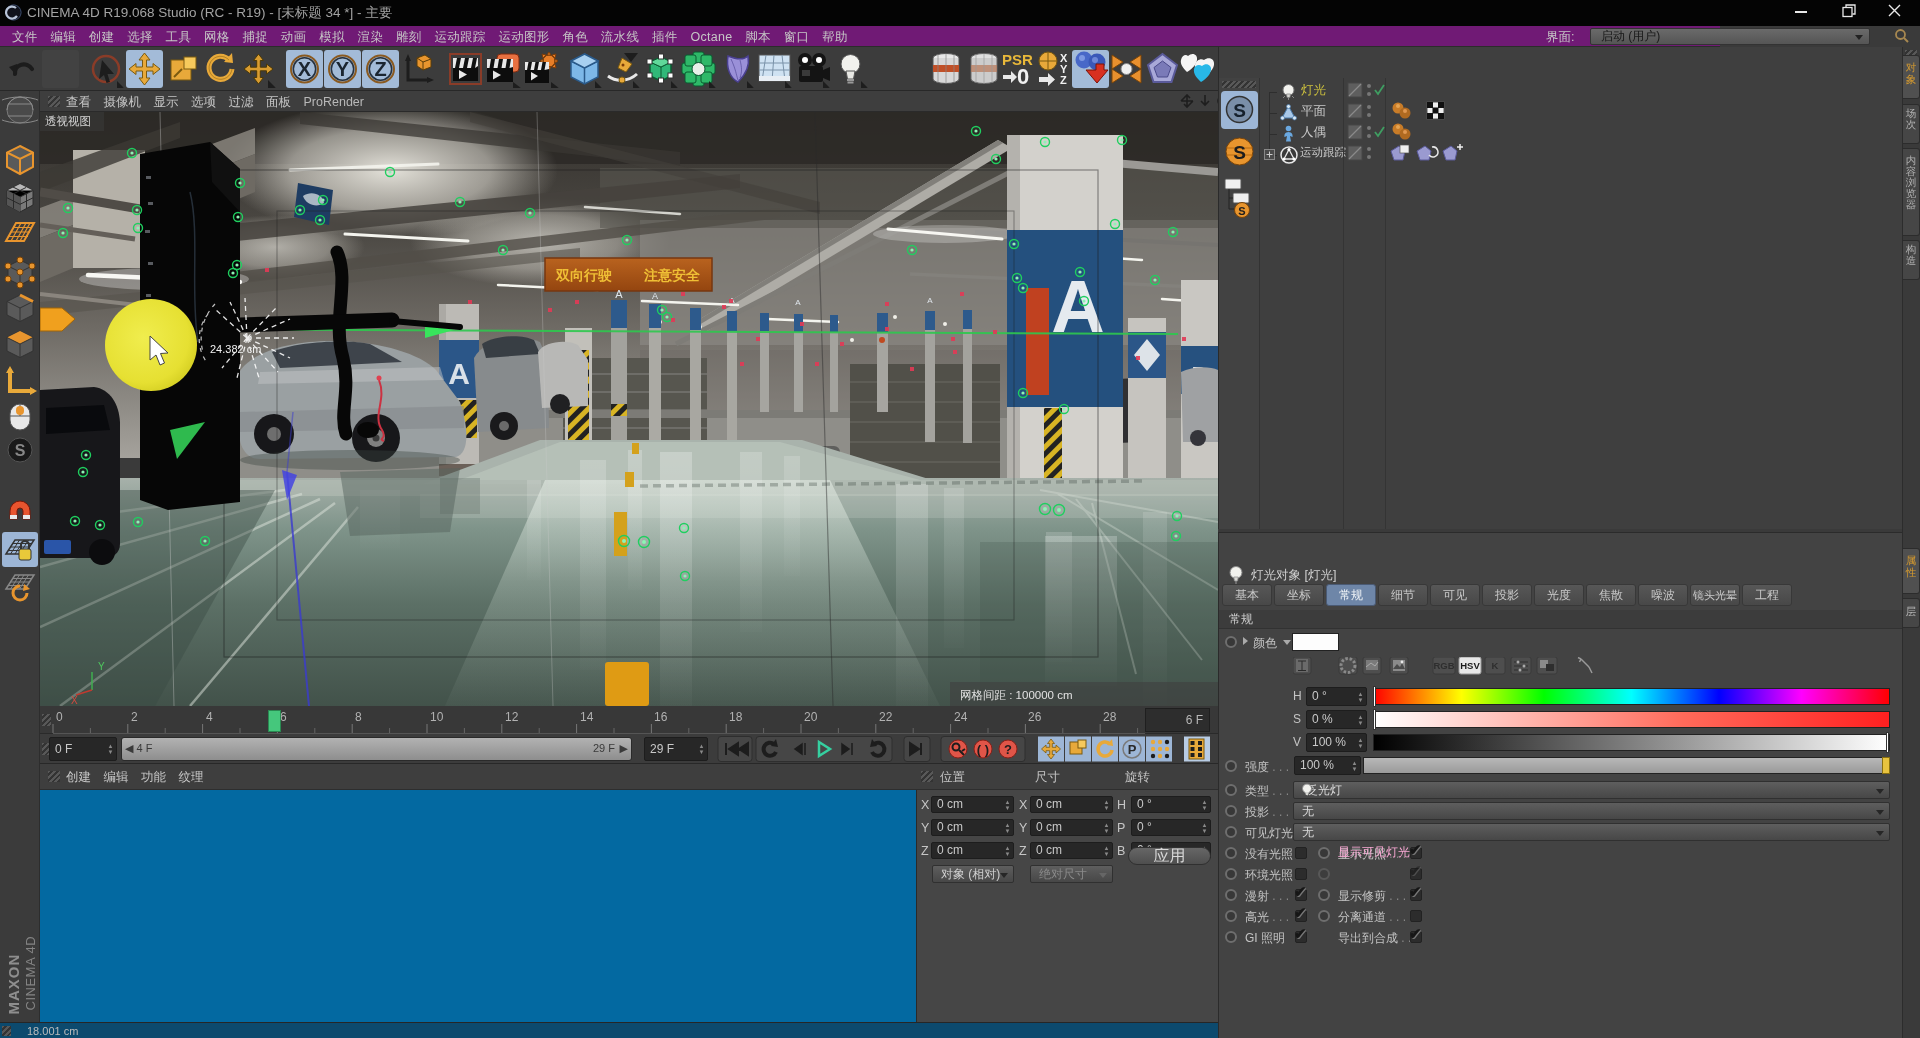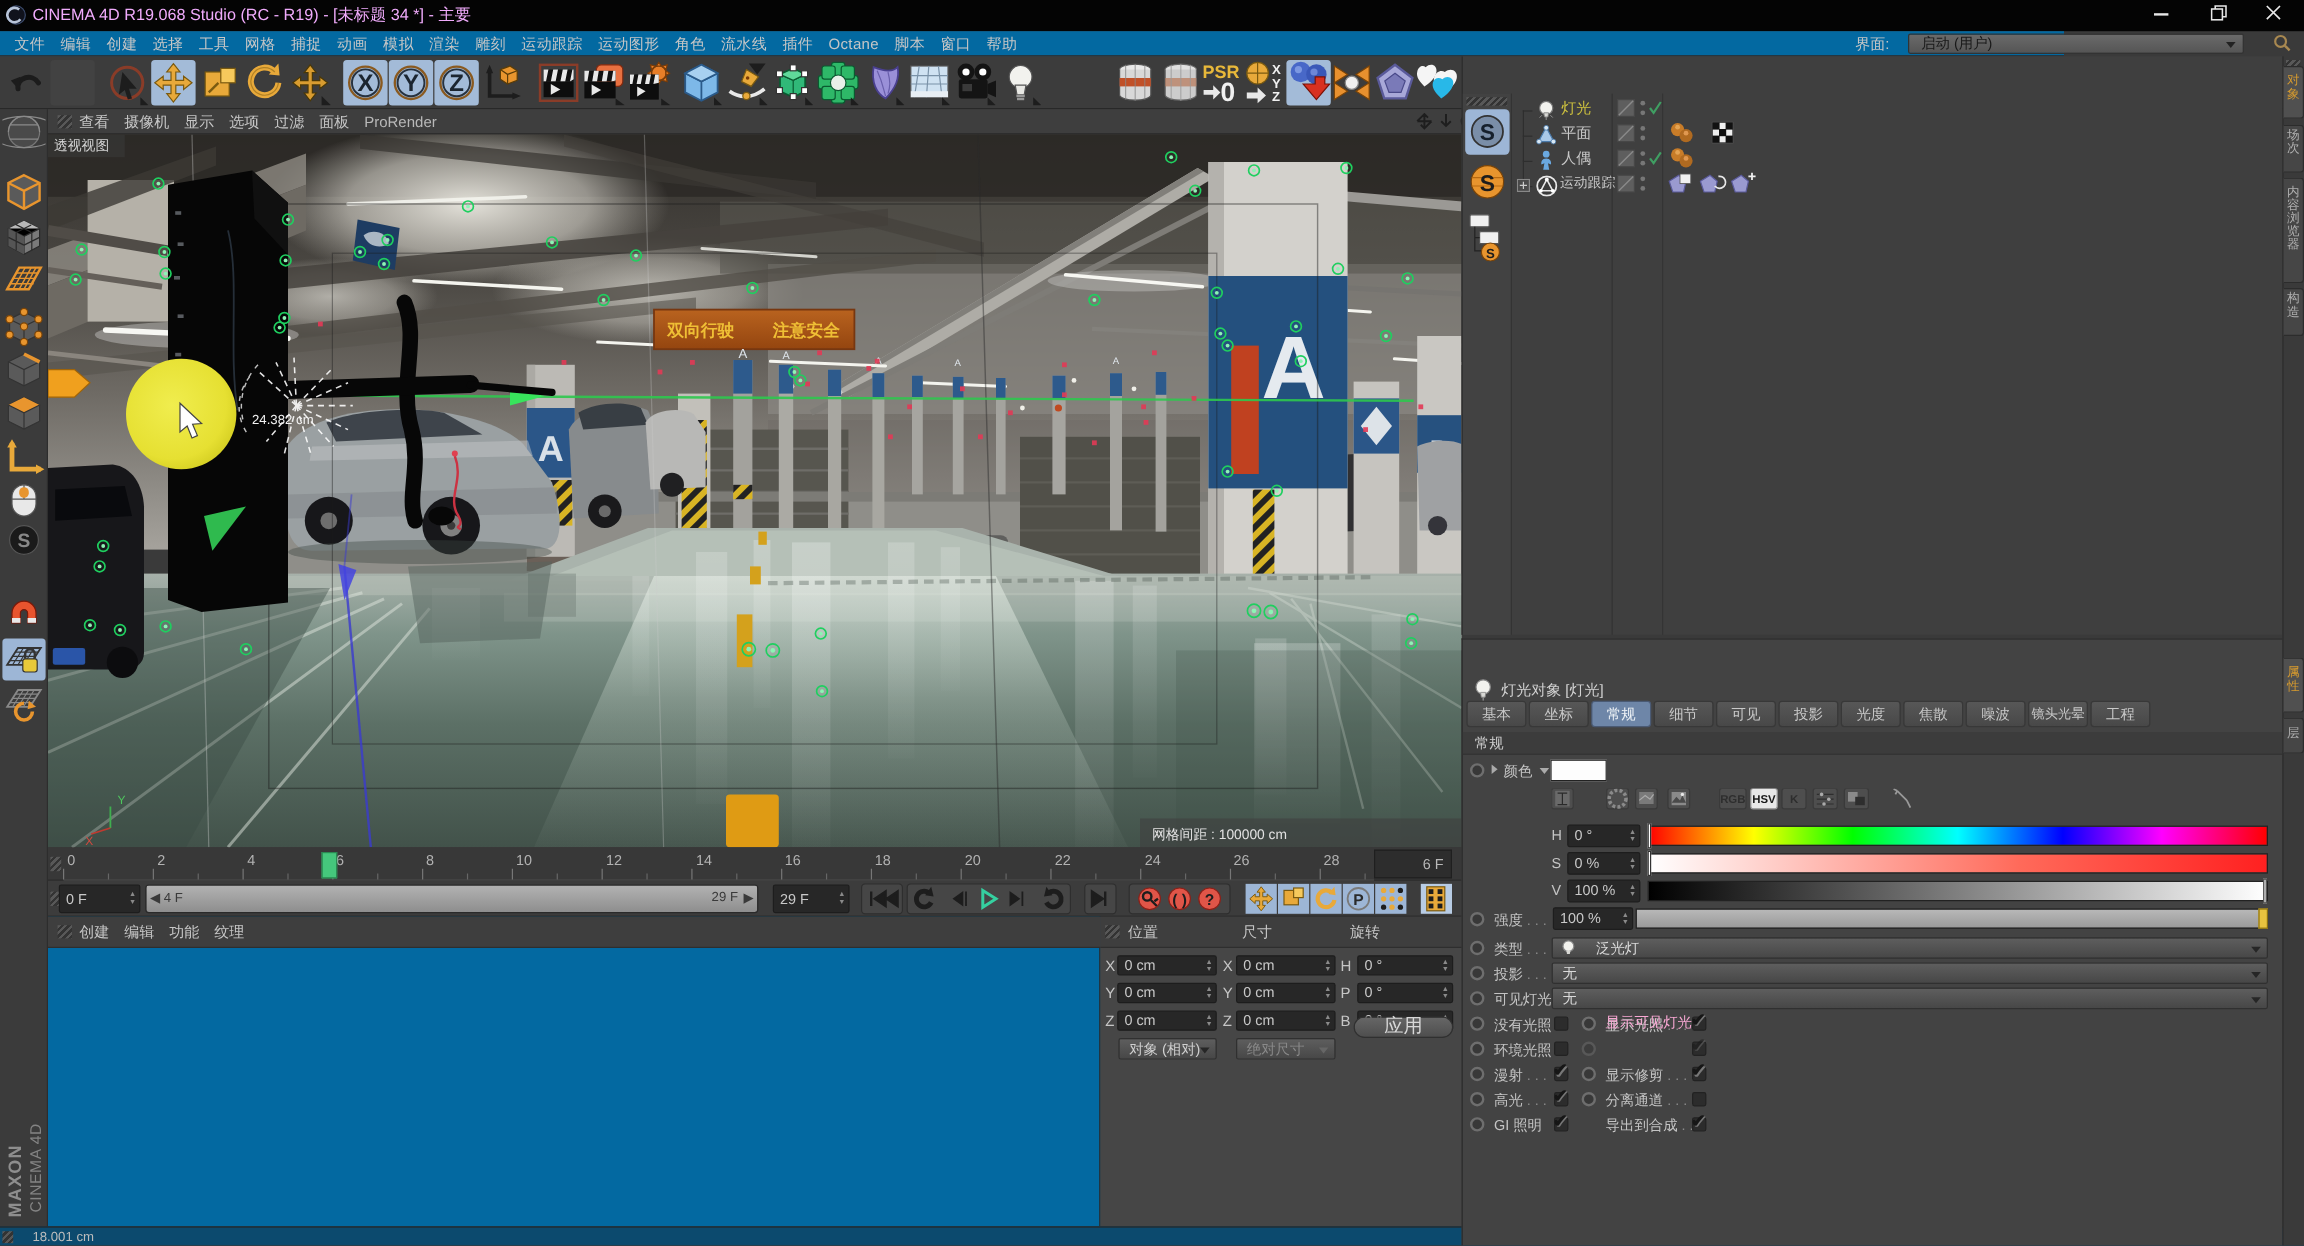--- a/index.html
+++ b/index.html
@@ -26,32 +26,32 @@
 </style>
 </head>
 <body>
 
 <div class="abs" style="left:0;top:0;width:1920px;height:26px;background:#040404">
   <svg class="abs" style="left:5px;top:4px" width="17" height="17" viewBox="0 0 17 17">
     <circle cx="8.5" cy="8.5" r="8" fill="#10121c"></circle>
     <circle cx="8.5" cy="8.5" r="7.6" fill="none" stroke="#3a4a6a" stroke-width="1"></circle>
     <path d="M11 4 A6 6 0 1 0 12 12" fill="none" stroke="#b8c4d8" stroke-width="2.2"></path>
   </svg>
-  <div class="abs" style="left:27px;top:4px;color:#f0abfc;font-size:13.5px">CINEMA 4D R19.068 Studio (RC - R19) - [未标题 34 *] - 主要</div>
+  <div class="abs" style="left:27px;top:4px;color:#a3a3a3;font-size:13.5px">CINEMA 4D R19.068 Studio (RC - R19) - [未标题 34 *] - 主要</div>
   <div class="abs" style="left:1795px;top:11px;width:12px;height:1.5px;background:#e8e8e8"></div>
   <svg class="abs" style="left:1842px;top:4px" width="14" height="14" viewBox="0 0 14 14">
       <rect x="1" y="3.5" width="9" height="9" fill="none" stroke="#e8e8e8" stroke-width="1.3"></rect>
       <path d="M4 3.5 L4 1 L13 1 L13 10 L10.5 10" fill="none" stroke="#e8e8e8" stroke-width="1.3"></path>
     </svg>
   <svg class="abs" style="left:1888px;top:4px" width="13" height="13" viewBox="0 0 13 13">
       <path d="M1 1 L12 12 M12 1 L1 12" stroke="#e8e8e8" stroke-width="1.4"></path>
     </svg>
 </div>
 
-<div class="abs" style="left:0;top:26px;width:1720px;height:21px;background:#0369a1;border-bottom:1px solid #2c2c2c">
+<div class="abs" style="left:0;top:26px;width:1720px;height:21px;background:#701a75;border-bottom:1px solid #2c2c2c">
   <div class="abs mtxt" style="left:12px;top:3px;letter-spacing:0.3px">文件 编辑 创建 选择 工具 网格 捕捉 动画 模拟 渲染 雕刻 运动跟踪 运动图形 角色 流水线 插件 Octane 脚本 窗口 帮助</div>
   <div class="abs mtxt" style="left:1546px;top:3px">界面:</div>
   <div class="abs" style="left:1590px;top:2px;width:280px;height:17px;background:linear-gradient(#6a6a6a,#555);border:1px solid #333;border-radius:2px;color:#191919;font-size:12px;line-height:15px;padding-left:10px">启动 (用户)<span style="position:absolute;right:6px;top:6px;width:0;height:0;border-left:4px solid transparent;border-right:4px solid transparent;border-top:5px solid #222"></span></div>
   <svg class="abs" style="left:1894px;top:2px" width="16" height="16" viewBox="0 0 16 16">
       <circle cx="6.5" cy="6.5" r="4.5" fill="none" stroke="#a88850" stroke-width="1.8"></circle>
       <path d="M10 10 L14 14" stroke="#a88850" stroke-width="2"></path>
     </svg>
 </div>
 
 <div class="abs" style="left:0;top:47px;width:1920px;height:44px;background:#3c3c3c;border-bottom:1px solid #282828">
@@ -1252,21 +1252,21 @@
 <div class="abs" style="left:1886px;top:732px;width:3px;height:21px;background:#fff;border:1px solid #333"></div>
 
 <div class="radio" style="left:1225px;top:760px"></div>
 <div class="albl" style="left:1245px;top:759px">强度 <span style="color:#8a8a8a">. . .</span></div>
 <div class="fld" style="left:1294px;top:756px;width:67px;height:19px;line-height:17px">100 %<span class="spin" style="top:3px">▲<br>▼</span></div>
 <div class="abs" style="left:1363px;top:757px;width:527px;height:17px;background:linear-gradient(#b8b8b8,#9a9a9a);border:1px solid #222"></div>
 <div class="abs" style="left:1882px;top:757px;width:8px;height:17px;background:#e8c33f;border:1px solid #8a7010"></div>
 
 <div class="radio" style="left:1225px;top:784px"></div>
 <div class="albl" style="left:1245px;top:783px">类型 <span style="color:#8a8a8a">. . .</span></div>
-<div class="ddw" style="left:1293px;top:781px;width:597px;padding-left:36px">泛光灯<span class="ar"></span></div>
+<div class="ddw" style="left:1293px;top:781px;width:597px;padding-left:12px">泛光灯<span class="ar"></span></div>
 <svg class="abs" style="left:1300px;top:783px" width="14" height="15" viewBox="0 0 14 15">
     <circle cx="7" cy="5.5" r="4.5" fill="#f2f2ee" stroke="#888"></circle>
     <path d="M5.3 9 L8.7 9 L8.2 12 L5.8 12 Z" fill="#d8d8d4"></path>
   </svg>
 <div class="radio" style="left:1225px;top:805px"></div>
 <div class="albl" style="left:1245px;top:804px">投影 <span style="color:#8a8a8a">. . .</span></div>
 <div class="ddw" style="left:1293px;top:802px;width:597px">无<span class="ar"></span></div>
 <div class="radio" style="left:1225px;top:826px"></div>
 <div class="albl" style="left:1245px;top:825px">可见灯光</div>
 <div class="ddw" style="left:1293px;top:823px;width:597px">无<span class="ar"></span></div>

